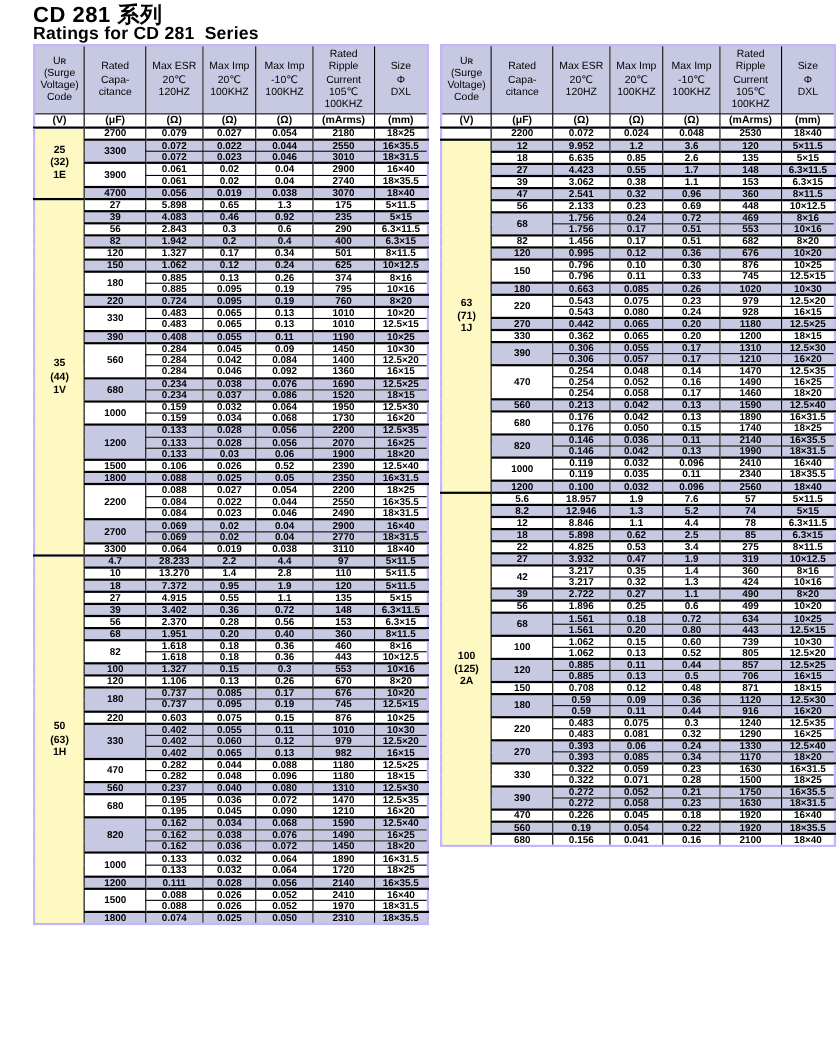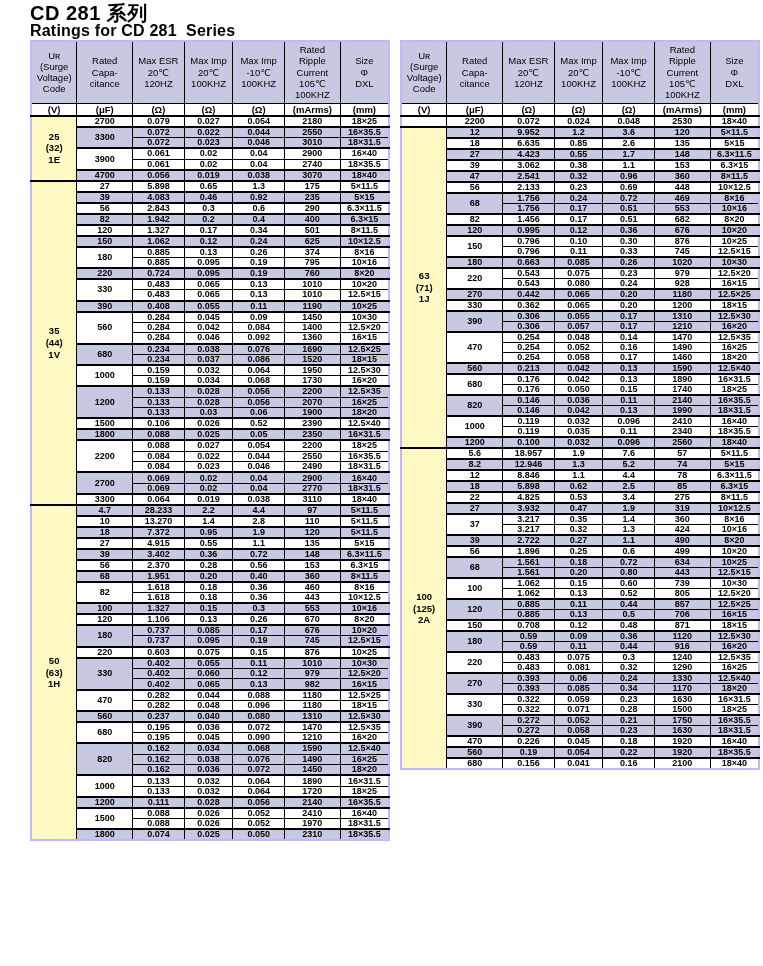--- a/index.html
+++ b/index.html
@@ -964,21 +964,21 @@
           </tr>
           <tr class="group-start">
             <td class="shaded" rowspan="1">27</td>
             <td class="shaded">3.932</td>
             <td class="shaded">0.47</td>
             <td class="shaded">1.9</td>
             <td class="shaded">319</td>
             <td class="shaded">10×12.5</td>
           </tr>
           <tr class="group-start">
-            <td class="plain" rowspan="2">37</td>
+            <td class="plain" rowspan="2">42</td>
             <td class="plain">3.217</td>
             <td class="plain">0.35</td>
             <td class="plain">1.4</td>
             <td class="plain">360</td>
             <td class="plain">8×16</td>
           </tr>
           <tr>
             <td class="plain">3.217</td>
             <td class="plain">0.32</td>
             <td class="plain">1.3</td>

